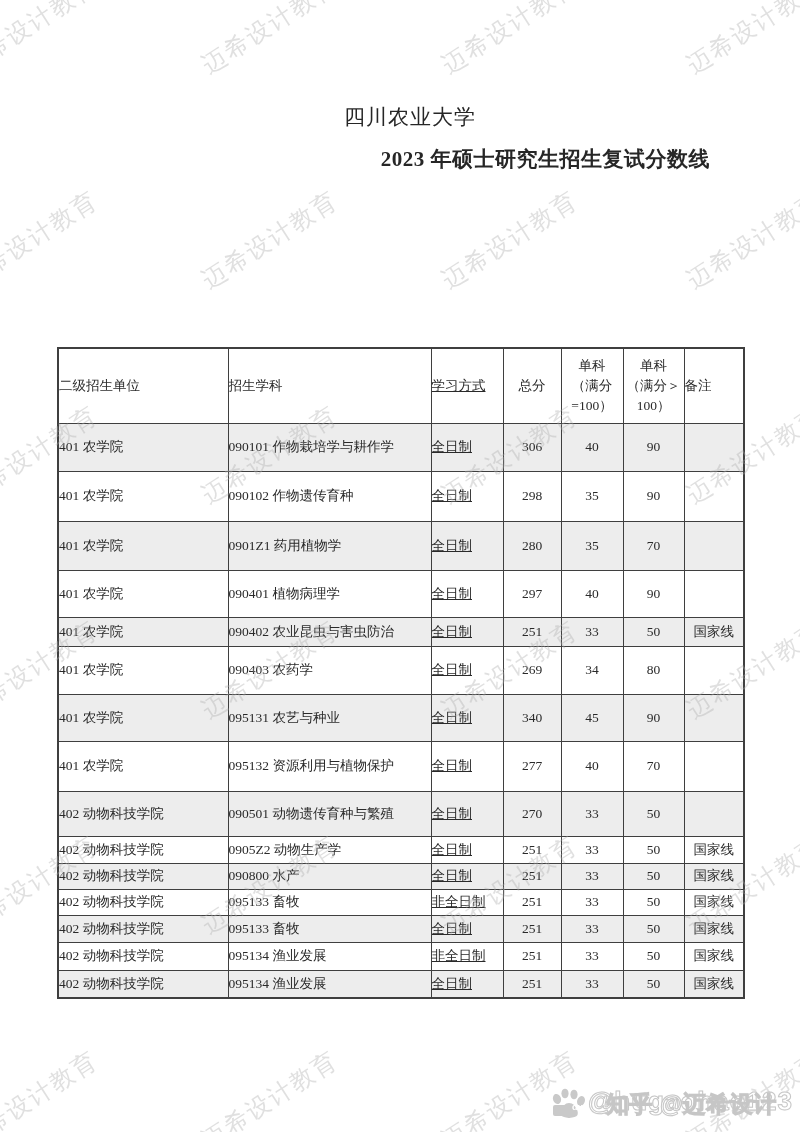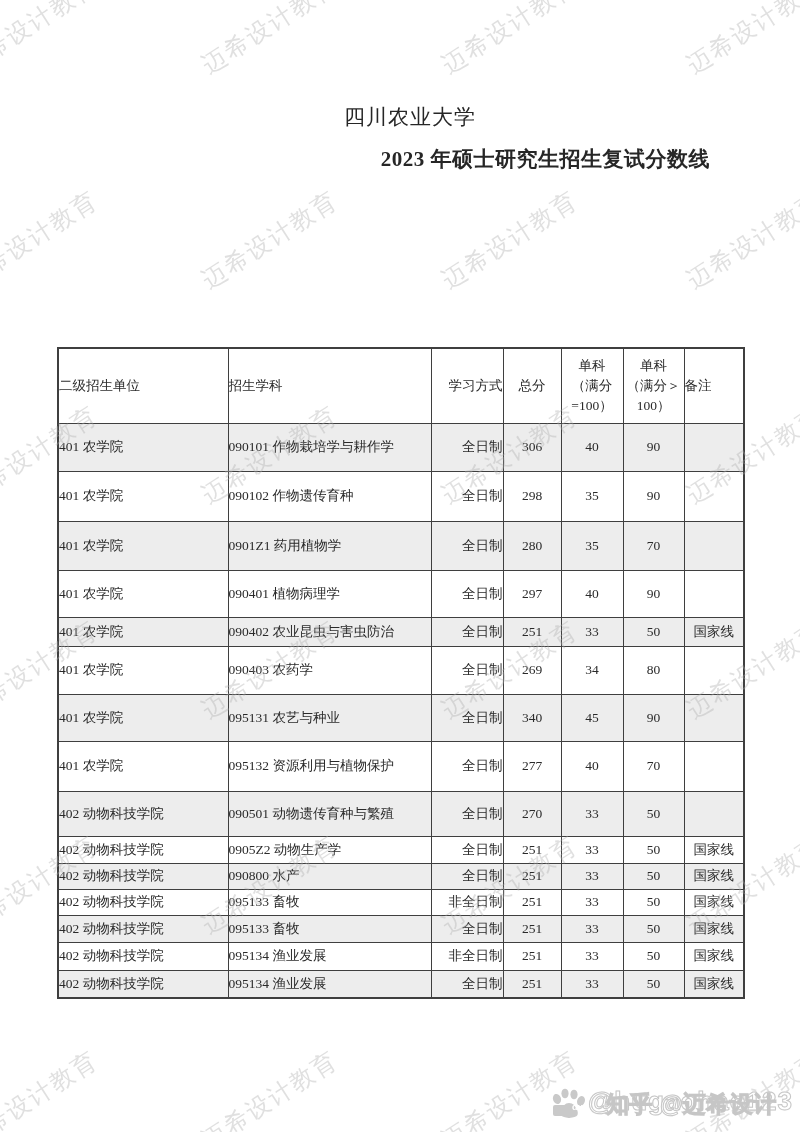--- a/index.html
+++ b/index.html
@@ -35,21 +35,21 @@
   table.score th,table.score td{
     border:1px solid #3f3f3f;
     font-size:13.5px;font-weight:400;vertical-align:middle;
     padding:0;color:#2a2a2a;overflow:hidden;
   }
   table.score thead tr{height:75px;background:#ffffff;}
   table.score tbody tr:nth-child(odd){background:#ededed;}
   table.score tbody tr:nth-child(even){background:#ffffff;}
   th.col-0,td.col-0{text-align:left;padding-left:9px;margin-top:42px;}
   th.col-1,td.col-1{text-align:left;padding-left:9px;}
-  th.col-2,td.col-2{text-align:right;padding-left:9px;}
+  th.col-2,td.col-2{text-align:left;padding-left:9px;text-decoration:underline;}
   th.col-3,td.col-3,td.col-4,td.col-5,td.col-6{text-align:center;}
   th.col-4,th.col-5{text-align:center;white-space:pre-line;line-height:20px;font-size:13px;}
   th.col-6{text-align:left;padding-left:9px;}
   
   .watermark-layer{position:absolute;inset:0;z-index:5;pointer-events:none;}
   .wm{
     position:absolute;white-space:nowrap;
     font-family:"Liberation Sans","DejaVu Sans",sans-serif;
     font-size:24px;letter-spacing:2px;color:rgba(174,174,174,0.38);
     transform:translate(-50%,-50%) rotate(-33deg);

